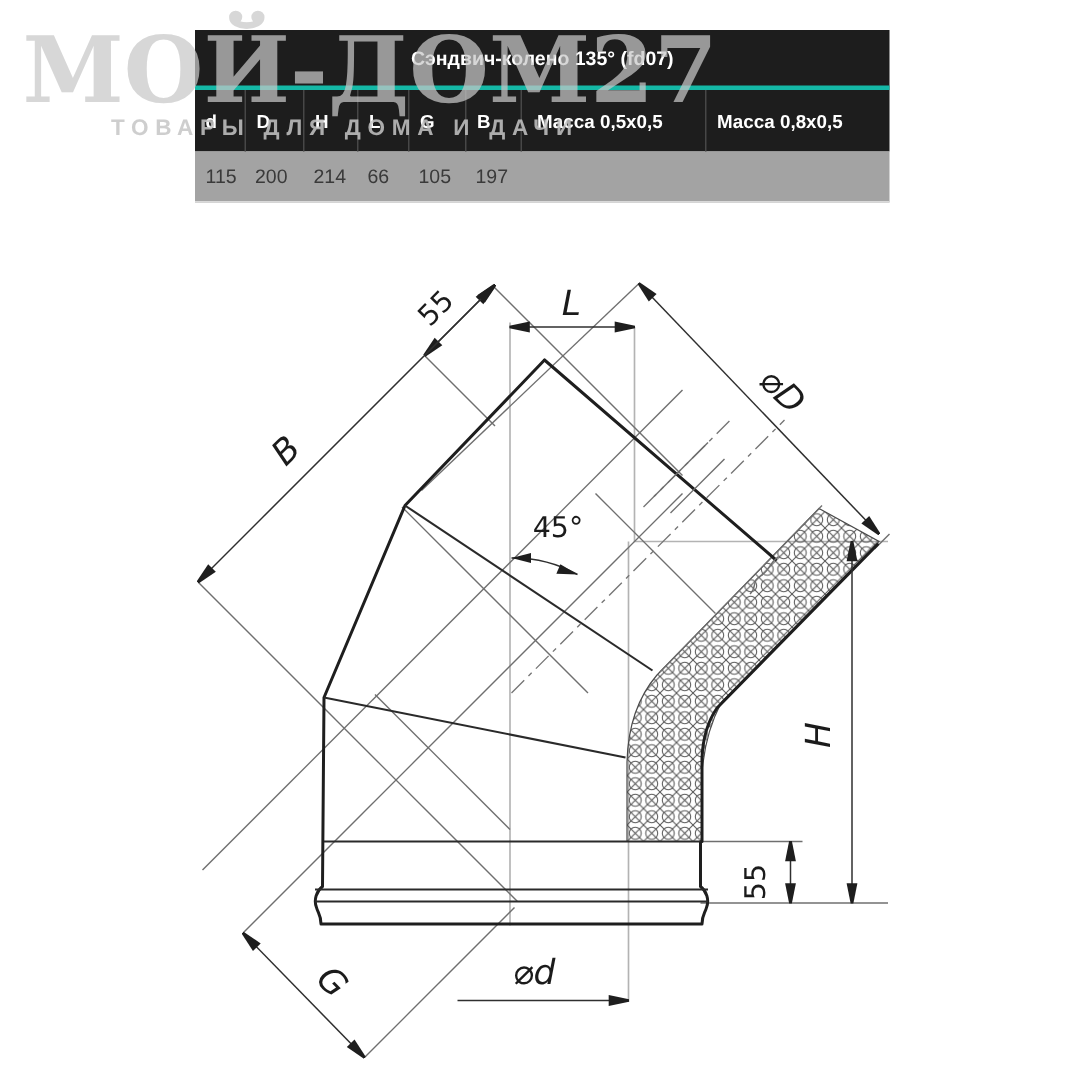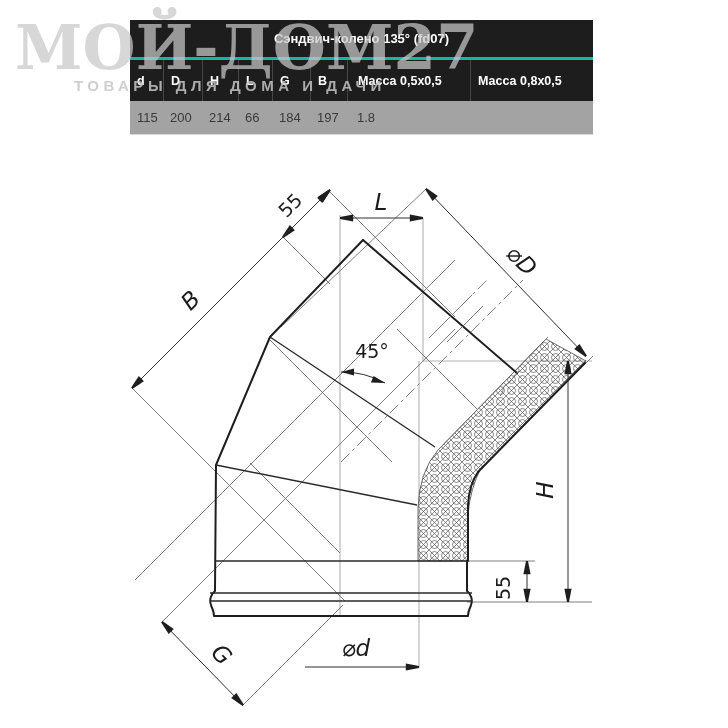--- a/index.html
+++ b/index.html
@@ -65,23 +65,22 @@
       <div class="cell">B</div>
       <div class="cell">Масса 0,5x0,5</div>
       <div class="cell">Масса 0,8x0,5</div>
     </div>
   <div>
       <div class="tbl-row">
         <div class="cell">115</div>
         <div class="cell">200</div>
         <div class="cell">214</div>
         <div class="cell">66</div>
-        <div class="cell">184</div>
+        <div class="cell">105</div>
         <div class="cell">197</div>
-        <div class="cell">1.8</div>
       </div>
     </div>
 </div>
 
 <svg class="draw" width="728" height="728" viewBox="0 0 728 728" xmlns="http://www.w3.org/2000/svg">
   <defs>
     <pattern id="mesh" width="11" height="11" patternUnits="userSpaceOnUse">
       <path d="M0,0 L11,11 M11,0 L0,11" stroke="#555555" stroke-width="0.7" fill="none"></path>
       <circle cx="5.5" cy="5.5" r="4" stroke="#555555" stroke-width="0.7" fill="none"></circle>
     </pattern>

